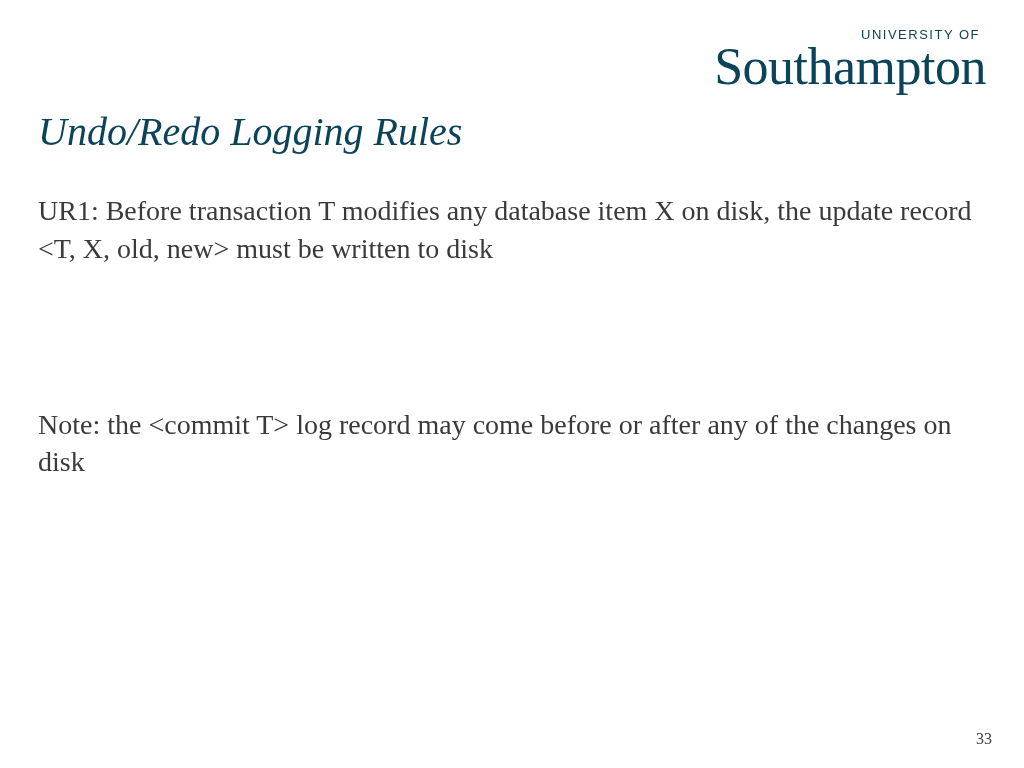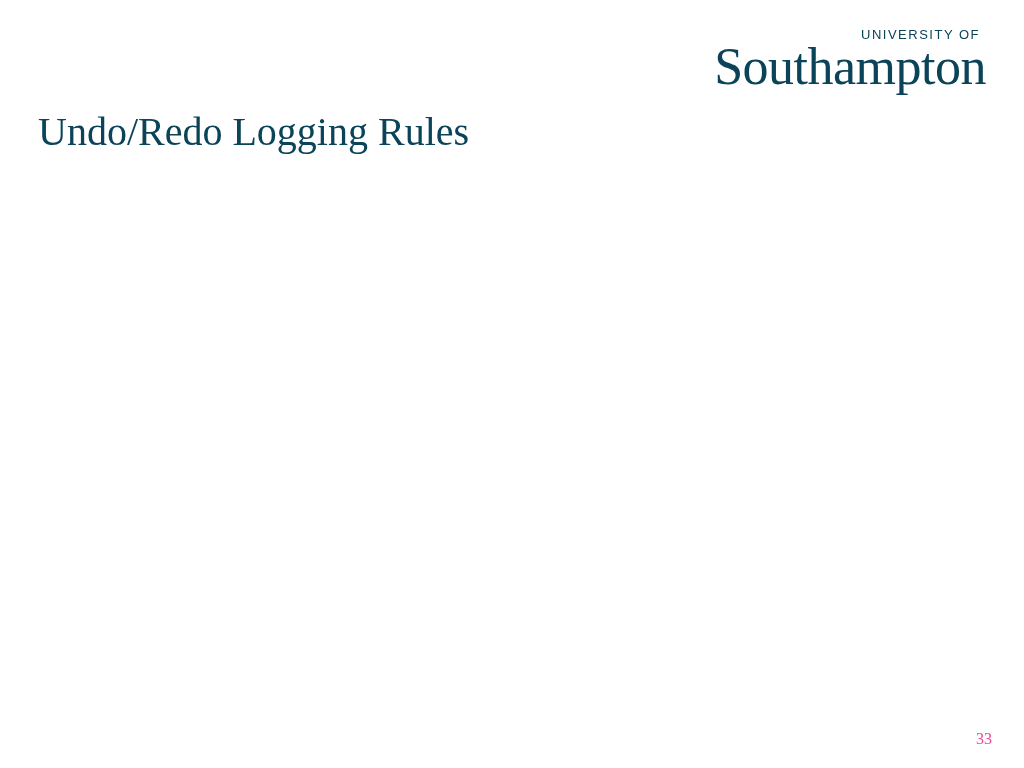--- a/index.html
+++ b/index.html
@@ -1,37 +1,39 @@
 <!DOCTYPE html>
 <html><head>
 <meta charset="utf-8">
 <style>
   * { margin: 0; padding: 0; box-sizing: border-box; }
   html, body { width: 1024px; height: 768px; background: #ffffff; font-family: Georgia, 'Times New Roman', serif; position: relative; overflow: hidden; }
   .slide { width: 1024px; height: 768px; position: relative; padding: 4px; }
   .logo { position: absolute; top: 28px; right: 38px; text-align: right; line-height: 1; }
   .logo-top { font-size: 13px; letter-spacing: 1.5px; color: #0b4359; font-family: Arial, Helvetica, sans-serif; margin-bottom: 0px; padding-right: 6px; }
   .logo-main { font-size: 52px; color: #0b4359; font-family: Georgia, serif; letter-spacing: -0.5px; }
-  .title { position: absolute; top: 108px; left: 38px; font-size: 40px; color: #0b4359; font-family: Georgia, serif; font-weight: normal; }
+  .title { position: absolute; top: 108px; left: 38px; font-size: 40px; color: #0b4359; font-family: Georgia, serif; font-weight: normal; font-style: italic; }
   .body { position: absolute; top: 192px; left: 38px; right: 38px; color: #3a3a3a; font-size: 28px; line-height: 1.35; font-family: Georgia, serif; }
   .para { margin-bottom: 28px; }
   .gap { height: 110px; }
-  .page-num { position: absolute; bottom: 20px; right: 32px; font-size: 16px; color: #ec4899; font-family: Georgia, serif; }
+  .page-num { position: absolute; bottom: 20px; right: 32px; font-size: 16px; color: #404040; font-family: Georgia, serif; }
 </style>
 </head>
 <body>
 
 <div class="slide">
 
   <div class="logo">
     <div class="logo-top">UNIVERSITY OF</div>
     <div class="logo-main">Southampton</div>
   </div>
 
   <h1 class="title">Undo/Redo Logging Rules</h1>
 
   <div class="body">
+    <div class="para">UR1: Before transaction T modifies any database item X on disk, the update record &lt;T, X, old, new&gt; must be written to disk</div>
     <div class="gap"></div>
+    <div class="para">Note: the &lt;commit T&gt; log record may come before or after any of the changes on disk</div>
   </div>
 
   <div class="page-num">33</div>
 
 </div>
 
 </body></html>

